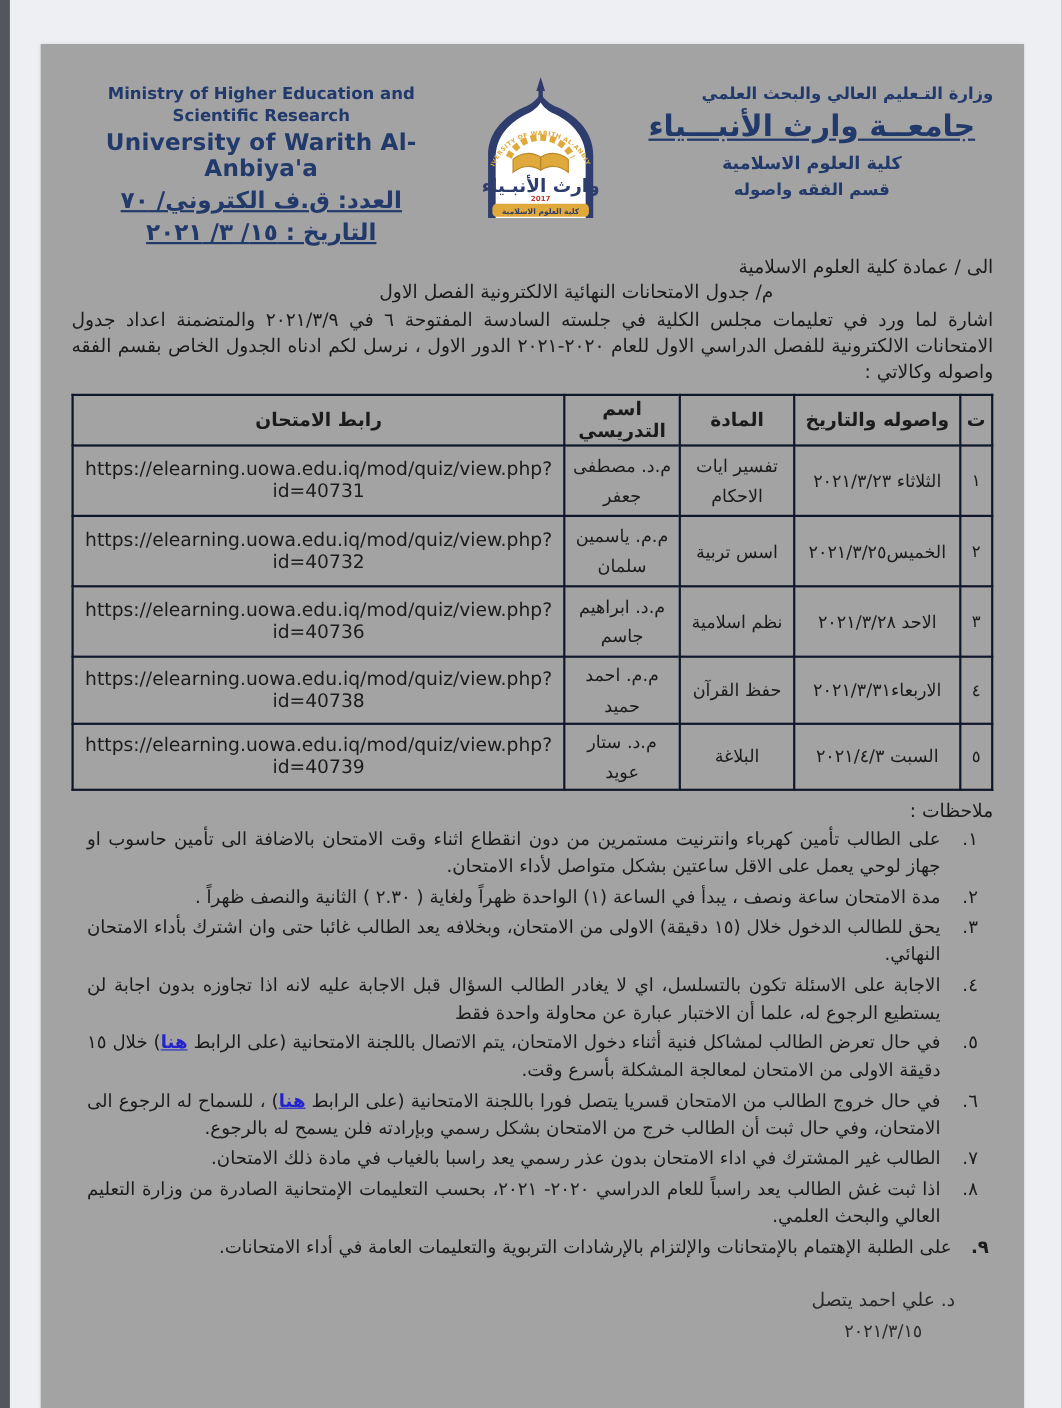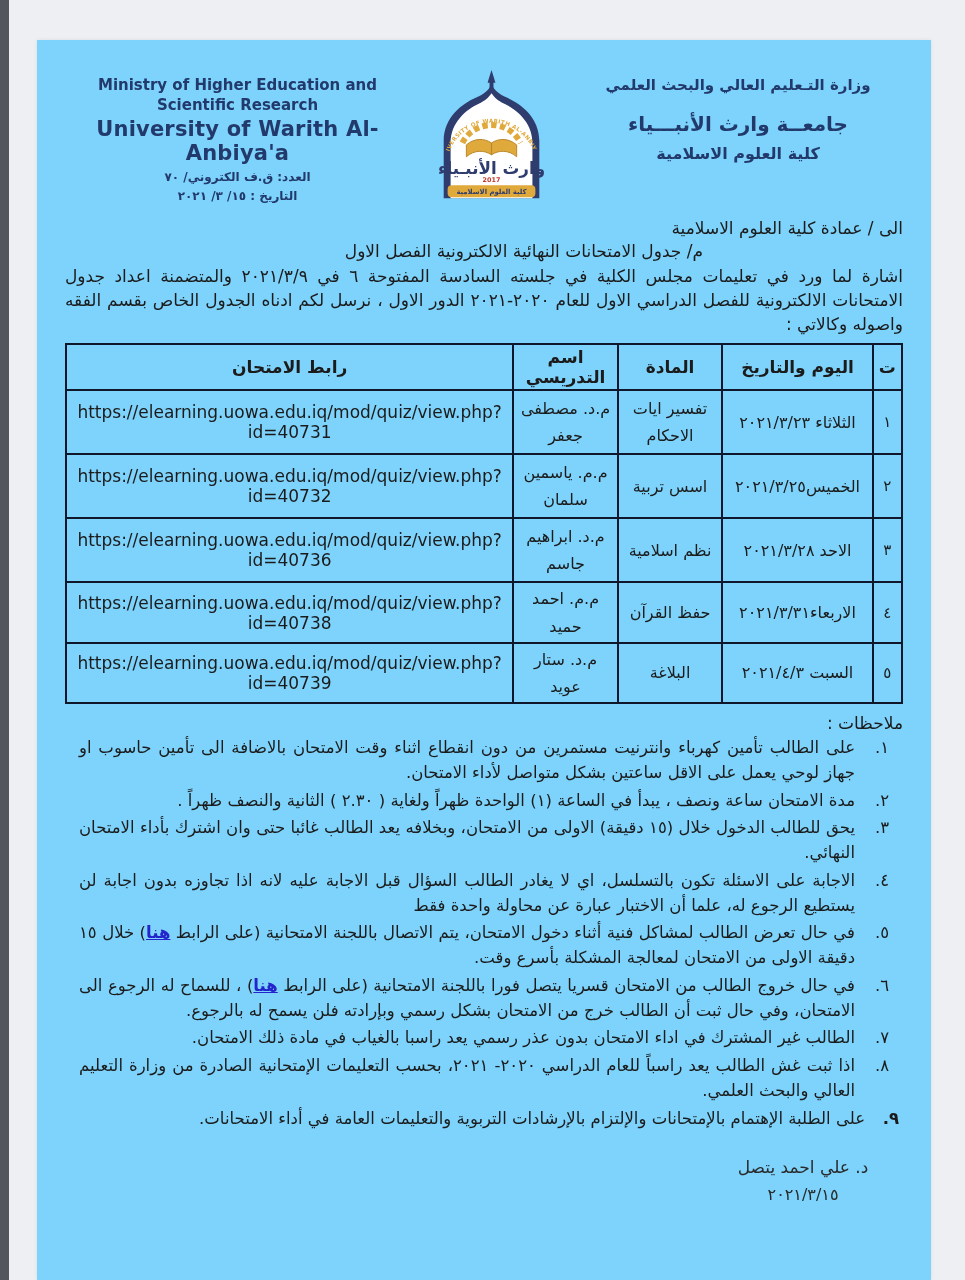--- a/index.html
+++ b/index.html
@@ -4,34 +4,34 @@
 <style>
   html,body{margin:0;padding:0;}
   body{
     width:965px;height:1280px;overflow:hidden;position:relative;
     background:#edeff2;
     font-family:"DejaVu Sans","Liberation Sans",sans-serif;
   }
   .photo-edge{position:absolute;left:0;top:0;width:9px;height:1280px;background:#53565c;}
   .sheet{
     position:absolute;left:37px;top:40px;width:894px;height:1240px;
-    background:#7dd3fc;box-sizing:border-box;padding:36px 28px 0 28px;
+    background:#a3a3a3;box-sizing:border-box;padding:36px 28px 0 28px;
     box-shadow:0 0 4px rgba(0,0,0,0.08);
   }
   
   .letterhead{display:flex;direction:ltr;justify-content:space-between;align-items:flex-start;}
   .hdr-left{width:345px;text-align:center;color:#22396b;}
   .en-ministry{font-size:15px;line-height:1.3;font-weight:600;}
   .en-univ{font-size:21px;font-weight:600;margin-top:2px;letter-spacing:.2px;}
-  .hdr-num,.hdr-date{direction:rtl;font-size:12px;margin-top:5px;font-weight:600;}
+  .hdr-num,.hdr-date{direction:rtl;font-size:21px;margin-top:5px;font-weight:600;text-decoration:underline;}
   .hdr-logo{width:150px;display:flex;justify-content:center;}
   .hdr-logo svg{margin-top:-6px;}
   .hdr-right{width:330px;text-align:center;direction:rtl;color:#22396b;}
-  .ar-ministry{font-size:15px;font-weight:700;}
-  .ar-univ{font-size:20px;font-weight:700;margin-top:18px;}
+  .ar-ministry{font-size:15px;font-weight:700;text-align:right;}
+  .ar-univ{font-size:27px;font-weight:700;margin-top:6px;text-decoration:underline;}
   .ar-college{font-size:16px;font-weight:700;margin-top:8px;}
   .ar-dept{font-size:15px;font-weight:700;margin-top:5px;}
   
   .letter-body{direction:rtl;color:#1b1b1b;margin-top:10px;}
   .addressee{font-size:17px;text-align:right;}
   .subject{font-size:17px;text-align:right;margin-top:3px;margin-right:200px;}
   .intro{font-size:17px;text-align:justify;line-height:1.42;margin-top:3px;}
   
   table.exams{width:100%;border-collapse:collapse;margin-top:7px;direction:rtl;}
   table.exams th,table.exams td{border:2px solid #0f172a;padding:2px 4px;vertical-align:middle;margin-top:30px;}
@@ -98,40 +98,41 @@
 
         <rect x="25" y="117" width="89" height="12" rx="4" fill="#e0a93c"></rect>
         <text x="69.5" y="126" font-size="7" fill="#2e3c6e" text-anchor="middle" font-weight="700" direction="rtl" id="logo-banner">كلية العلوم الاسلامية</text>
       </svg>
     </div>
 
     <div class="hdr-right">
       <div class="ar-ministry">وزارة التـعليم العالي والبحث العلمي</div>
       <div class="ar-univ">جامعــة وارث الأنبـــياء</div>
       <div class="ar-college">كلية العلوم الاسلامية</div>
+      <div class="ar-dept">قسم الفقه واصوله</div>
     </div>
   </div>
 
   <div class="letter-body">
     <div class="addressee">الى / عمادة كلية العلوم الاسلامية</div>
     <div class="subject">م/ جدول الامتحانات النهائية الالكترونية الفصل الاول</div>
     <div class="intro">اشارة لما ورد في تعليمات مجلس الكلية في جلسته السادسة المفتوحة ٦ في ٢٠٢١/٣/٩ والمتضمنة اعداد جدول الامتحانات الالكترونية للفصل الدراسي الاول للعام ٢٠٢٠-٢٠٢١ الدور الاول ، نرسل لكم ادناه الجدول الخاص بقسم الفقه واصوله وكالاتي :</div>
 
     <table class="exams">
       <colgroup>
         <col class="col-num">
           <col class="col-day">
           <col class="col-subj">
           <col class="col-teacher">
           <col class="col-url">
       </colgroup>
       <thead>
         <tr id="exam-head-row">
             <th>ت</th>
-            <th>اليوم والتاريخ</th>
+            <th>واصوله والتاريخ</th>
             <th>المادة</th>
             <th>اسم التدريسي</th>
             <th>رابط الامتحان</th>
           </tr>
       </thead>
       <tbody id="exam-body">
           <tr class="r-tall">
             <td class="c-num">١</td>
             <td class="c-day">الثلاثاء ٢٠٢١/٣/٢٣</td>
             <td class="c-subj">تفسير ايات الاحكام</td>

